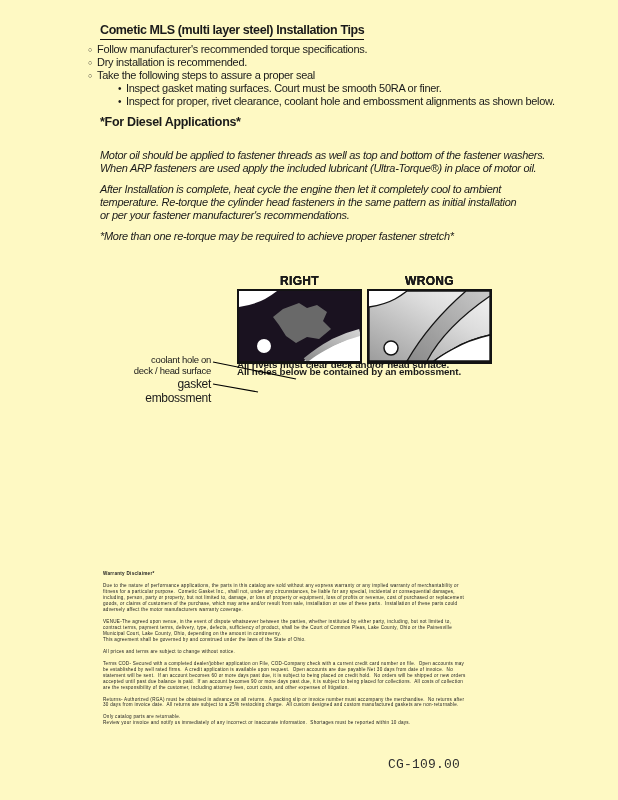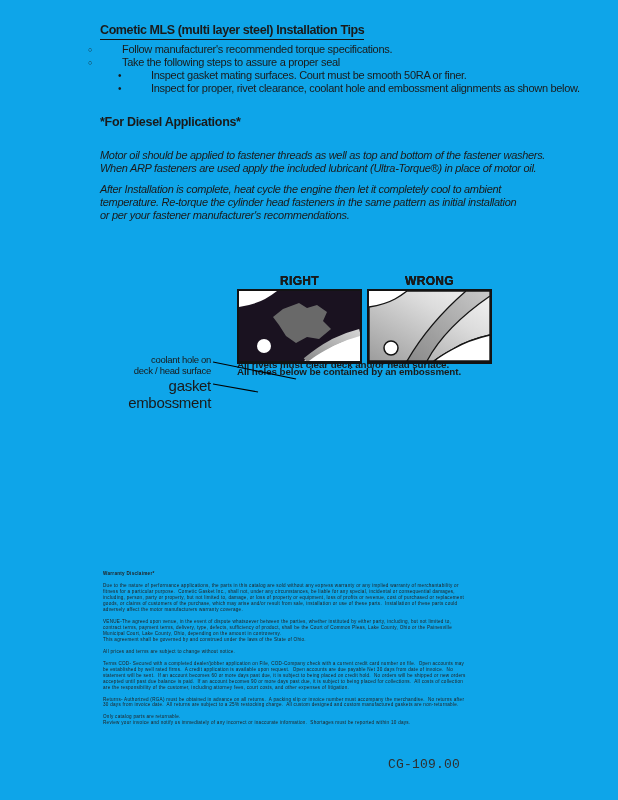--- a/index.html
+++ b/index.html
@@ -1,23 +1,23 @@
 <!DOCTYPE html>
 <html><head>
 <meta charset="utf-8">
 <style>
   html,body{margin:0;padding:0;background:#ffffff;}
-  .page{position:relative;width:618px;height:800px;background:#0ea5e9;overflow:hidden;
+  .page{position:relative;width:618px;height:800px;background:#fef9c3;overflow:hidden;
         font-family:"Liberation Sans", sans-serif;color:#1a1a1a;}
 
   .title{position:absolute;left:100px;top:23px;font-size:12.5px;font-weight:bold;
          letter-spacing:-0.4px;border-bottom:1.6px solid #111;padding-bottom:2px;}
 
   .bullets{position:absolute;left:88px;top:43px;font-size:11px;letter-spacing:-0.3px;line-height:13px;}
-  .brow{display:flex;gap:25px;}
+  .brow{display:flex;}
   .bmark{display:inline-block;width:9px;font-size:7px;line-height:13px;}
   .sub{margin-left:30px;}
   .smark{display:inline-block;width:8px;font-size:10px;line-height:13px;}
 
   .diesel{position:absolute;left:100px;top:116px;font-size:11px;letter-spacing:-0.3px;line-height:13px;}
   .dieselhead{font-size:12.5px;font-weight:bold;letter-spacing:-0.3px;margin:0 0 20px 0;}
   .dpara{margin:0 16px 8px 0;white-space:pre-line;font-style:italic;}
 
   .diagrams{position:absolute;left:237px;top:234px;width:255px;}
   .drow{position:absolute;left:0;}
@@ -26,21 +26,21 @@
   .dlabel{width:125px;text-align:center;font-weight:bold;font-size:12px;letter-spacing:0.3px;}
   .dimgs{display:flex;gap:5px;}
   .dimg{border:2px solid #131313;width:121px;background:#fff;line-height:0;}
   .dimg svg{display:block;}
   .dcaption{font-weight:bold;font-size:9.8px;letter-spacing:-0.1px;margin-top:2px;
             white-space:pre-line;line-height:11px;}
 
   .ann1{position:absolute;left:-104px;top:120px;width:78px;text-align:right;
         font-size:9.5px;line-height:11px;letter-spacing:-0.3px;white-space:pre-line;}
   .ann2{position:absolute;left:-110px;top:143px;width:84px;text-align:right;
-        font-size:15px;letter-spacing:-0.3px;}
+        font-size:12px;letter-spacing:-0.3px;}
   .leaders{position:absolute;left:-31px;top:124px;}
 
   .disc{position:absolute;left:103px;top:571px;width:450px;height:180px;}
   .disc-inner{width:900px;transform:scale(0.5);transform-origin:0 0;
               font-size:9.2px;line-height:11.9px;letter-spacing:0.55px;color:#222;}
   .dischead{font-weight:bold;margin:0 0 12px 0;}
   .dp{margin:0 0 12px 0;white-space:pre-wrap;}
 
   .pagecode{position:absolute;left:388px;top:757px;font-size:13px;letter-spacing:0.2px;color:#2f2f2f;font-family:Liberation Mono, monospace;}
 </style>
@@ -48,20 +48,24 @@
 <body>
 
 <div class="page">
 
   <div class="title">Cometic MLS (multi layer steel) Installation Tips</div>
 
   <div class="bullets">
     <div class="brow">
       <span class="bmark">○</span>
       <span>Follow manufacturer's recommended torque specifications.</span>
+    </div>
+    <div class="brow">
+      <span class="bmark">○</span>
+      <span>Dry installation is recommended.</span>
     </div>
     <div class="brow">
       <span class="bmark">○</span>
       <span>Take the following steps to assure a proper seal</span>
     </div>
     <div class="brow sub">
       <span class="smark">•</span>
       <span>Inspect gasket mating surfaces.  Court must be smooth 50RA or finer.</span>
     </div>
     <div class="brow sub">
@@ -70,20 +74,21 @@
     </div>
   </div>
 
   <div class="diesel">
     <div class="dieselhead">*For Diesel Applications*</div>
     <div class="dpara">Motor oil should be applied to fastener threads as well as top and bottom of the fastener washers.
 When ARP fasteners are used apply the included lubricant (Ultra-Torque®) in place of motor oil.</div>
     <div class="dpara">After Installation is complete, heat cycle the engine then let it completely cool to ambient
 temperature. Re-torque the cylinder head fasteners in the same pattern as initial installation
 or per your fastener manufacturer's recommendations.</div>
+    <div class="dpara">*More than one re-torque may be required to achieve proper fastener stretch*</div>
   </div>
 
   <div class="diagrams">
 
     <div class="drow drow1">
       <div class="dlabels">
         <div class="dlabel">RIGHT</div>
         <div class="dlabel">WRONG</div>
       </div>
       <div class="dimgs">

